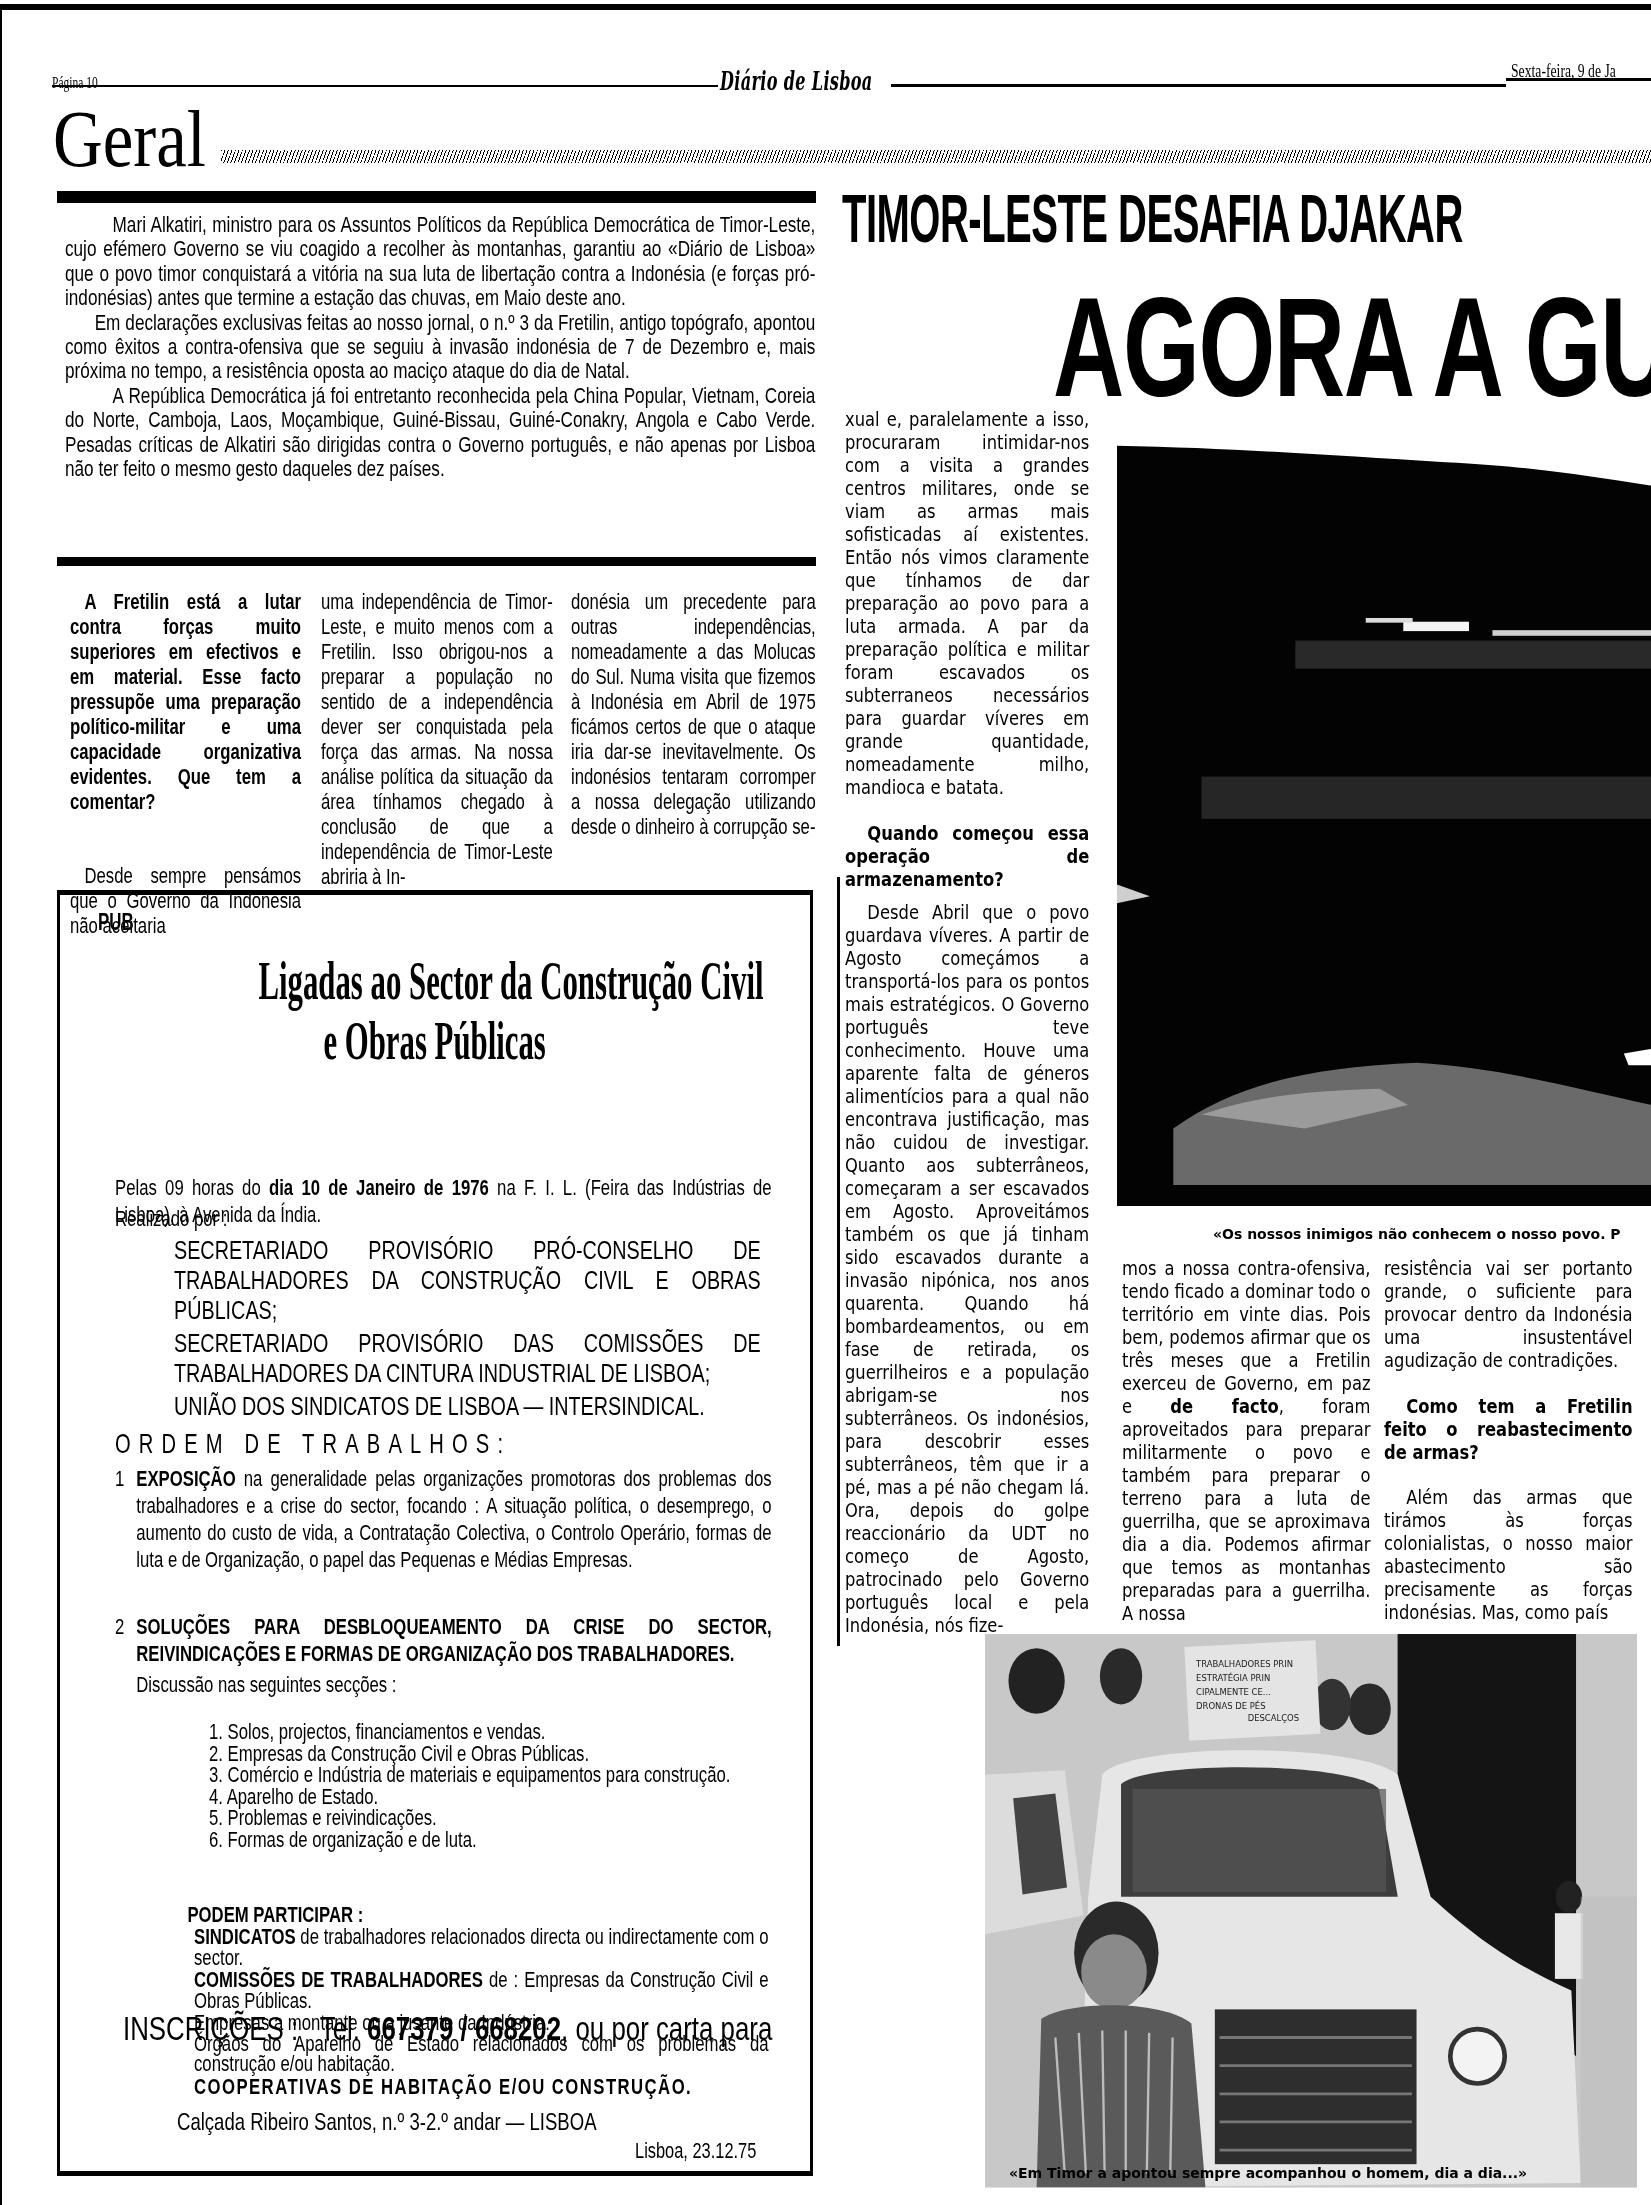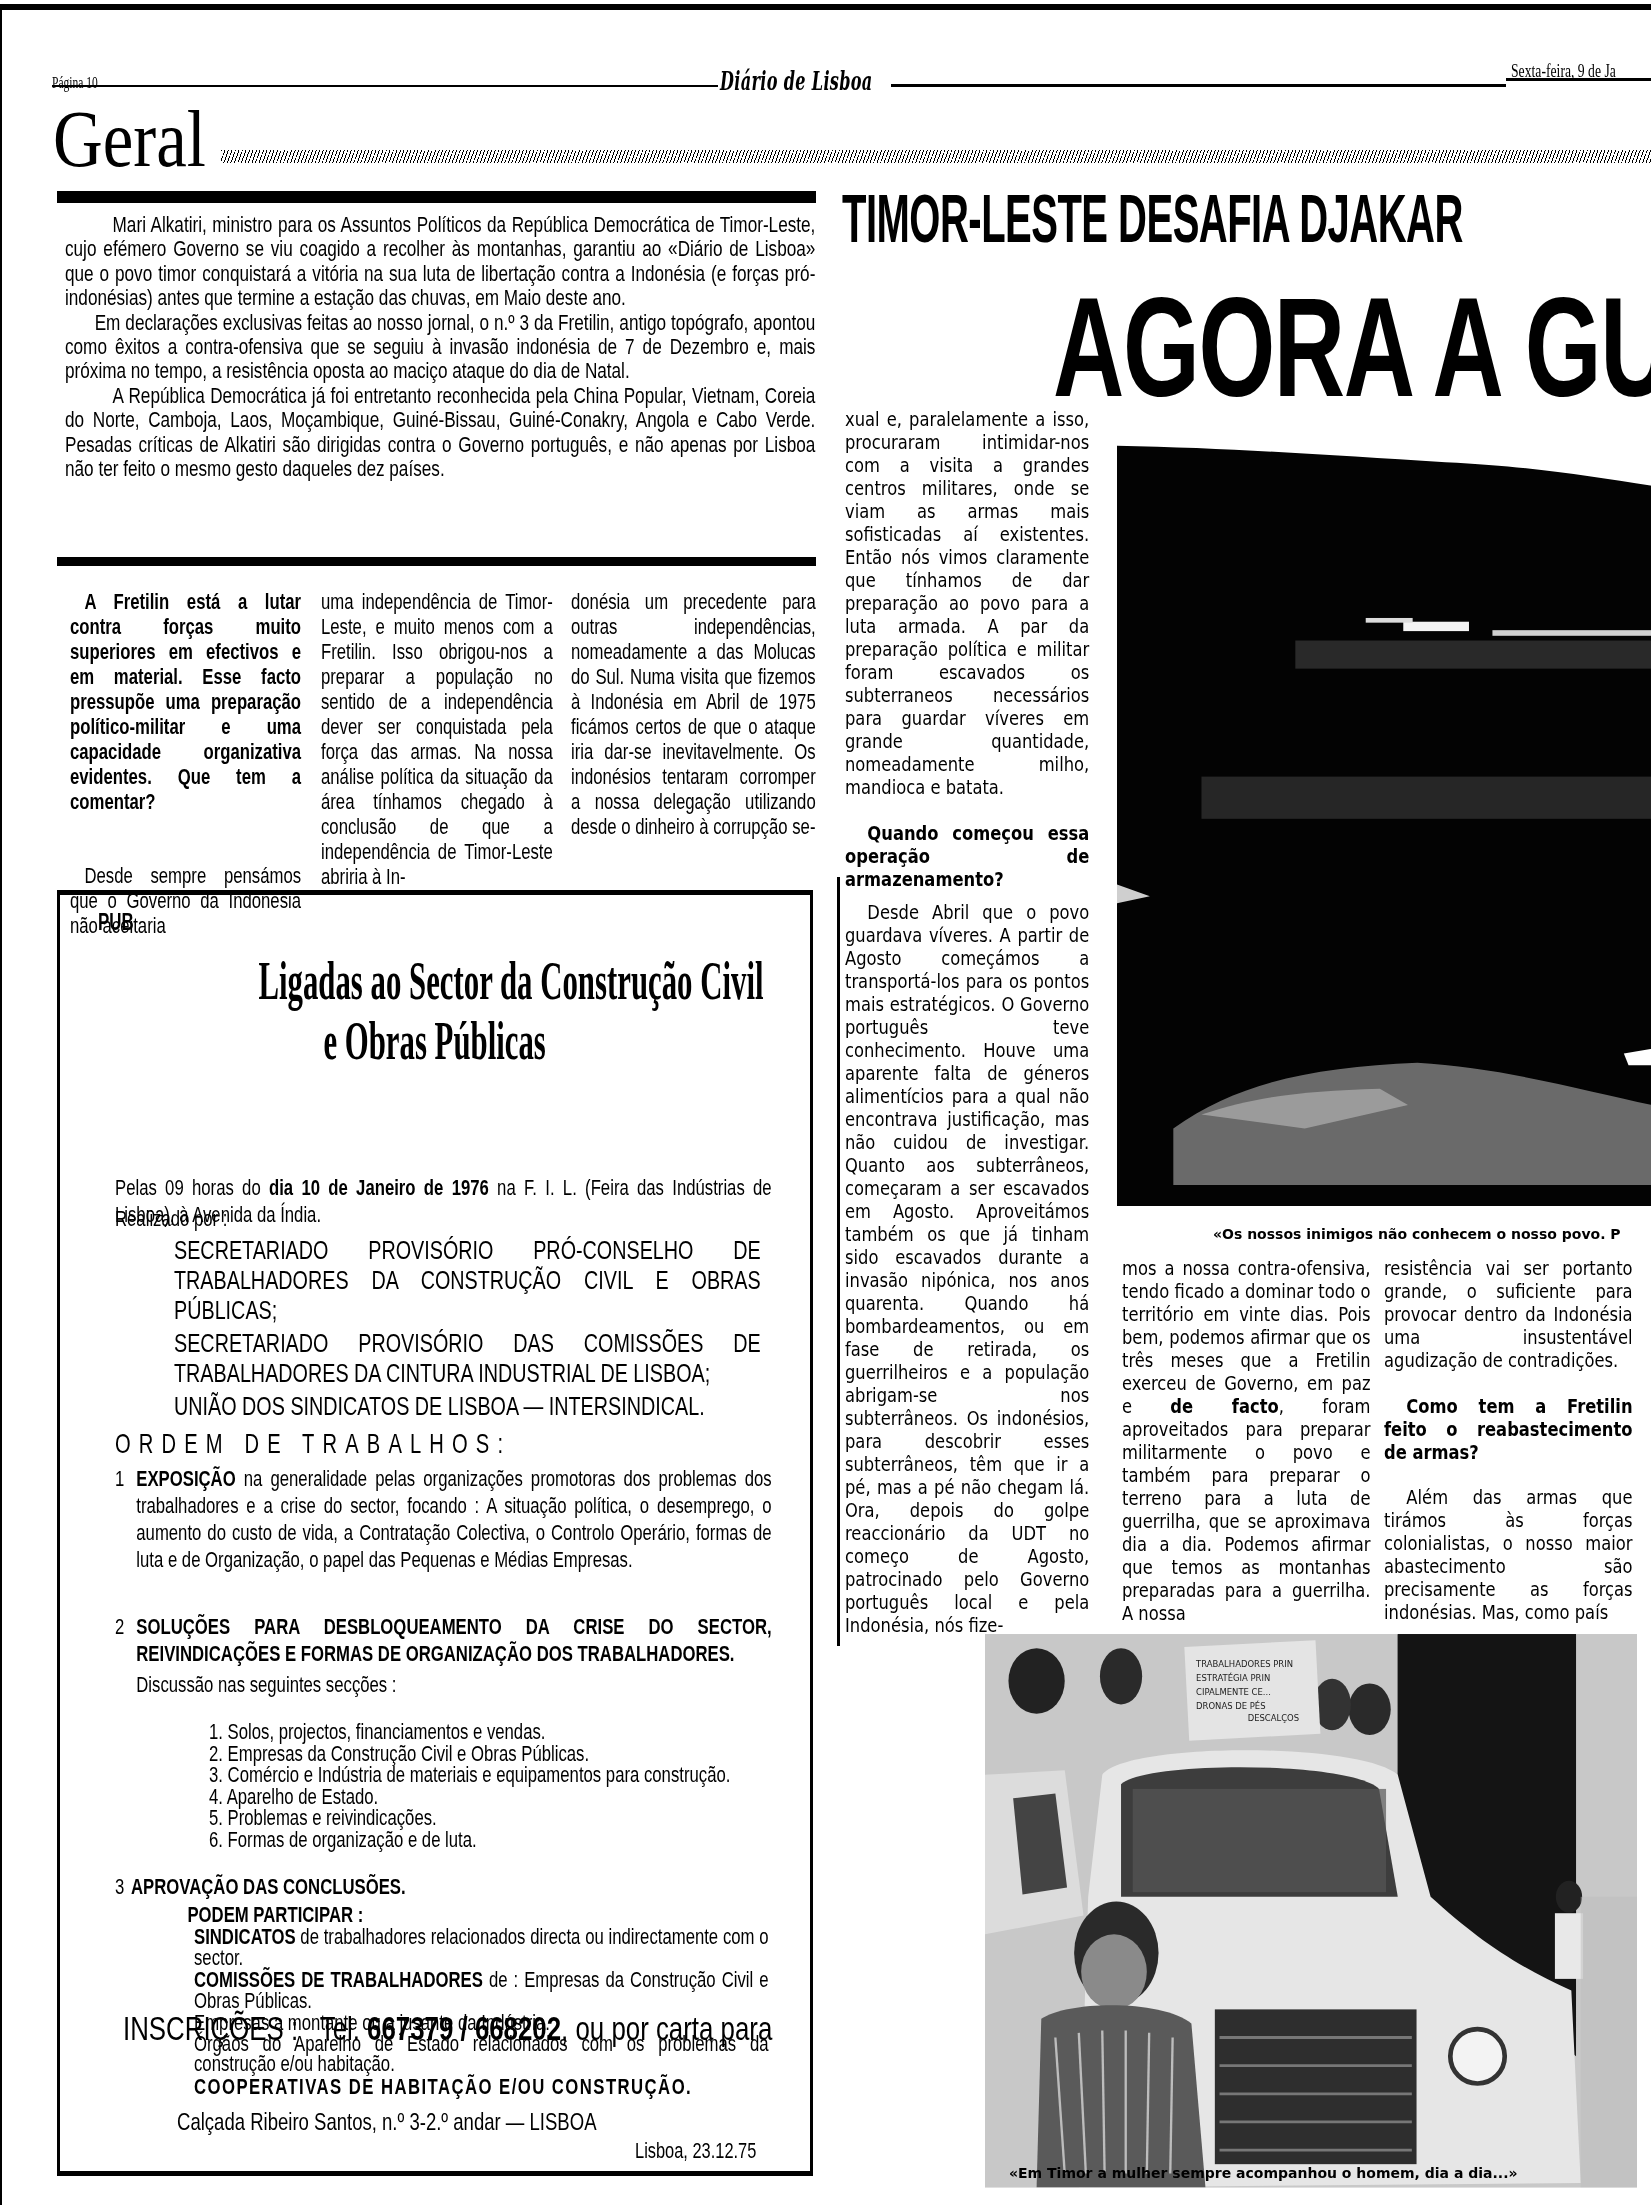--- a/index.html
+++ b/index.html
@@ -148,25 +148,20 @@
       <div class="w" style="width:741px;">
         <div>1. Solos, projectos, financiamentos e vendas.</div>
         <div>2. Empresas da Construção Civil e Obras Públicas.</div>
         <div style="padding-left:26px;text-indent:-26px;">3. Comércio e Indústria de materiais e equipamentos para construção.</div>
         <div>4. Aparelho de Estado.</div>
         <div>5. Problemas e reivindicações.</div>
         <div>6. Formas de organização e de luta.</div>
       </div>
     </div>
 
-    <div class="abs ad-text" style="left:55px;top:978px;">
-      <div class="w" style="width:704px;white-space:nowrap;">
-        <span style="display:inline-block;width:21px;">3</span><b>APROVAÇÃO DAS CONCLUSÕES.</b>
-      </div>
-    </div>
 
     <div class="abs ad-text" style="left:55px;top:1006px;text-align:center;">
       <div class="w" style="width:422px;"><b>PODEM PARTICIPAR :</b></div>
     </div>
 
     <div class="abs ad-text" style="left:134px;top:1032px;width:575px;line-height:20.6px;">
       <div class="w" style="width:756px;text-align:justify;">
         <p style="margin:0 0 1.9px 0;"><b>SINDICATOS</b><span> de trabalhadores relacionados directa ou indirectamente com o sector.</span></p>
         <p style="margin:0 0 1.9px 0;"><b>COMISSÕES DE TRABALHADORES</b><span> de : Empresas da Construção Civil e Obras Públicas.</span></p>
         <p style="margin:0;"><span>Empresas a montante ou a jusante da Indústria.</span></p>
@@ -282,14 +277,14 @@
       <line x1="350" y1="850" x2="345" y2="1150"></line>
       <line x1="400" y1="860" x2="395" y2="1150"></line>
     </g>
 
     <ellipse cx="1245" cy="560" rx="28" ry="34" fill="#222"></ellipse>
     <rect x="1215" y="595" width="60" height="140" fill="#e8e8e8"></rect>
     <rect x="1270" y="560" width="120" height="660" fill="#bbb" opacity="0.5"></rect>
     <rect x="0" y="1180" width="1390" height="105" fill="#fff"></rect>
   </svg>
 </div>
-<div class="abs caption" style="left:1009px;top:2165px;font-size:14px;">«Em Timor a mulher sempre acompanhou o homem, dia a dia...»</div>
+<div class="abs caption" style="left:1009px;top:2165px;font-size:14px;">«Em Timor a apontou sempre acompanhou o homem, dia a dia...»</div>
 
 
 </body></html>

